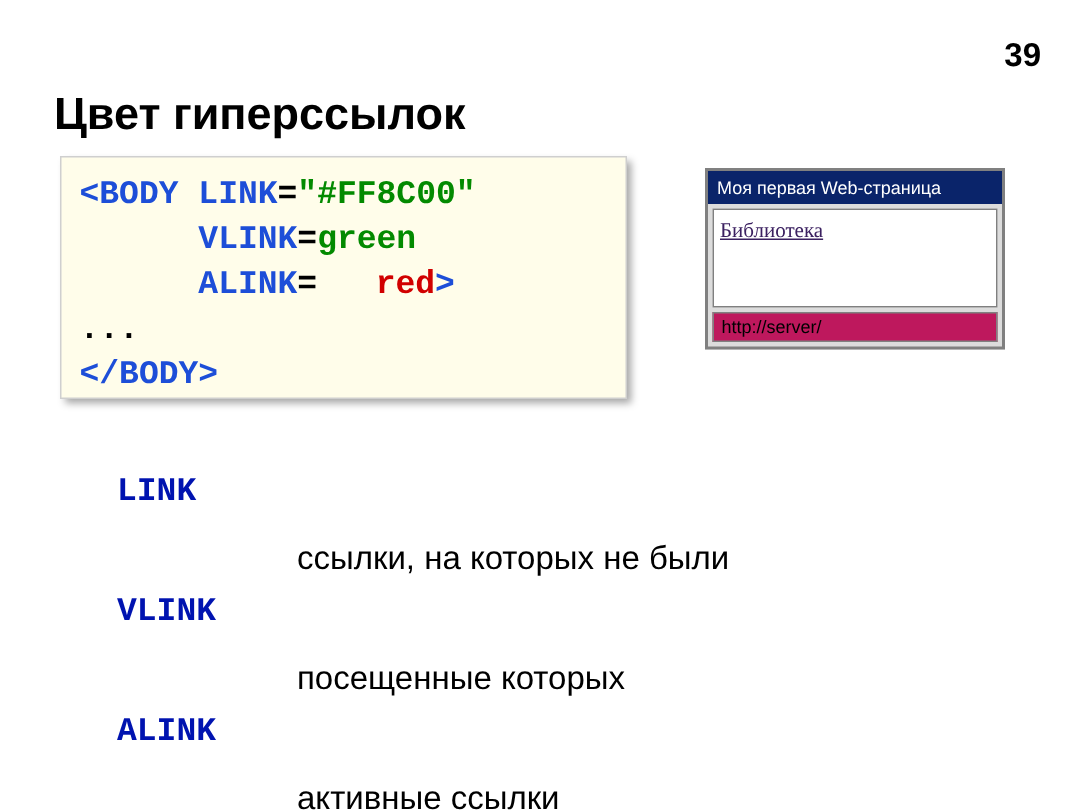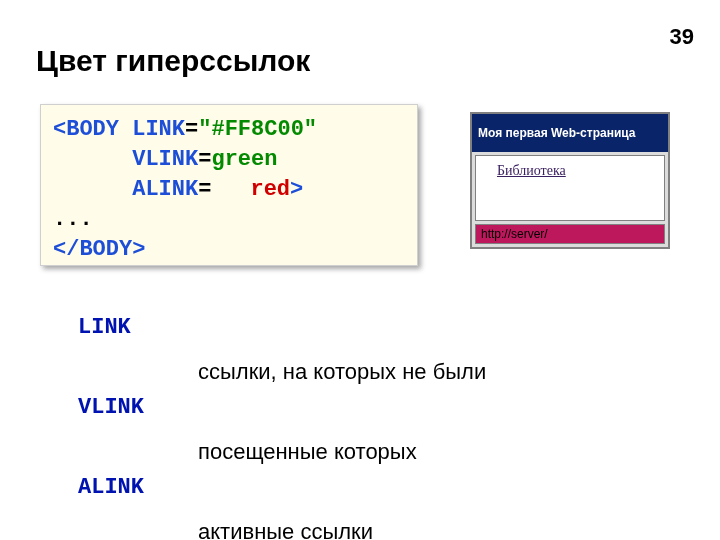--- a/index.html
+++ b/index.html
@@ -13,21 +13,21 @@
   }
   .page-number {
     position: absolute;
     top: 24px; right: 26px;
     font-size: 22px;
     font-weight: bold;
     color: #000;
   }
   .title {
     position: absolute;
-    top: 44px; left: 36px;
+    top: 60px; left: 36px;
     font-size: 30px;
     font-weight: bold;
     color: #000;
   }
   .code-block {
     position: absolute;
     left: 40px; top: 104px;
     width: 378px; height: 162px;
     background: #fffdea;
     border: 1px solid #cfcfcf;
@@ -50,33 +50,33 @@
     position: absolute;
     left: 470px; top: 112px;
     width: 200px;
     border: 2px solid #808080;
     background: #dcdcdc;
     font-size: 0;
   }
   .browser .titlebar {
     background: #0a246a;
     color: #fff;
-    height: 38px;
+    height: 22px;
     font-size: 12px;
-    font-weight: bold;
+    font-weight: normal;
     font-family: Tahoma, Arial, sans-serif;
     padding: 3px 6px;
     display: flex; align-items: center;
   }
   .browser .view {
     margin: 3px;
     background: #ffffff;
     border: 1px solid #808080;
     height: 66px;
-    padding: 5px 21px;
+    padding: 5px 4px;
     font-size: 14px;
     font-family: "Times New Roman", Times, serif;
   }
   .browser .view a {
     text-decoration: underline;
     display: block;
     line-height: 20px;
   }
   .view .link-unvisited { color: #3b2060; }
   .view .link-visited   { color: #006400; }

